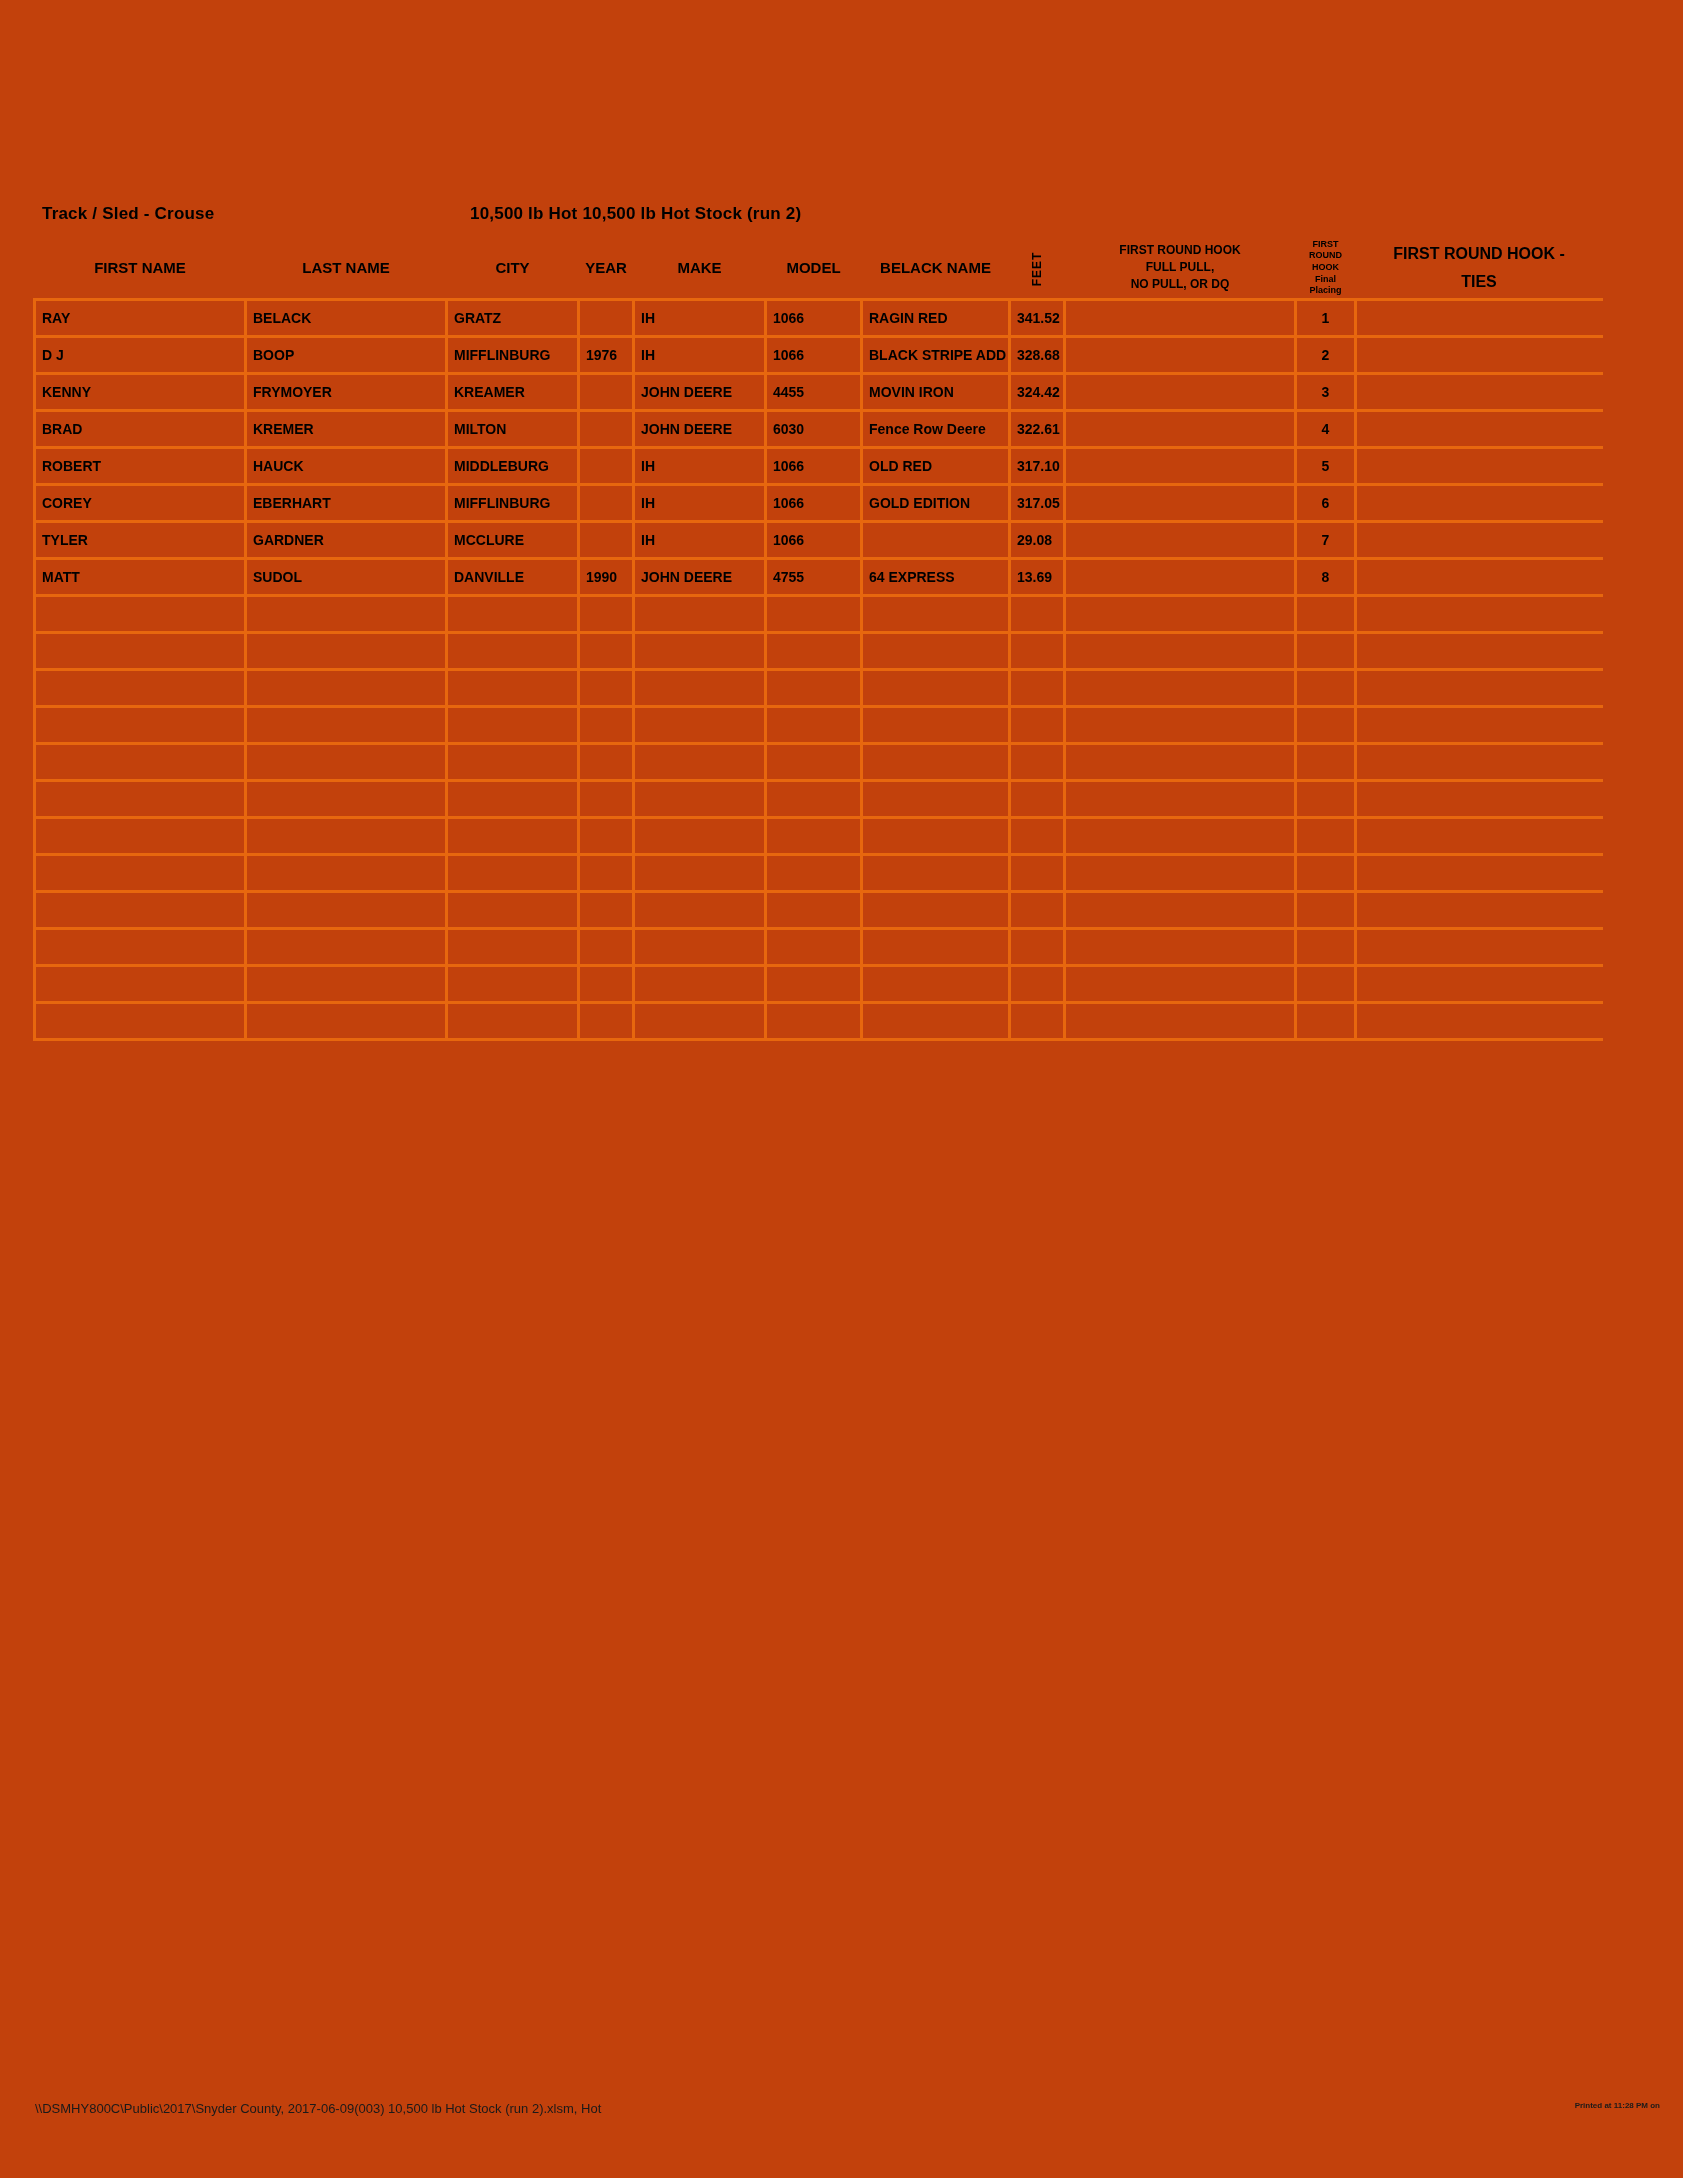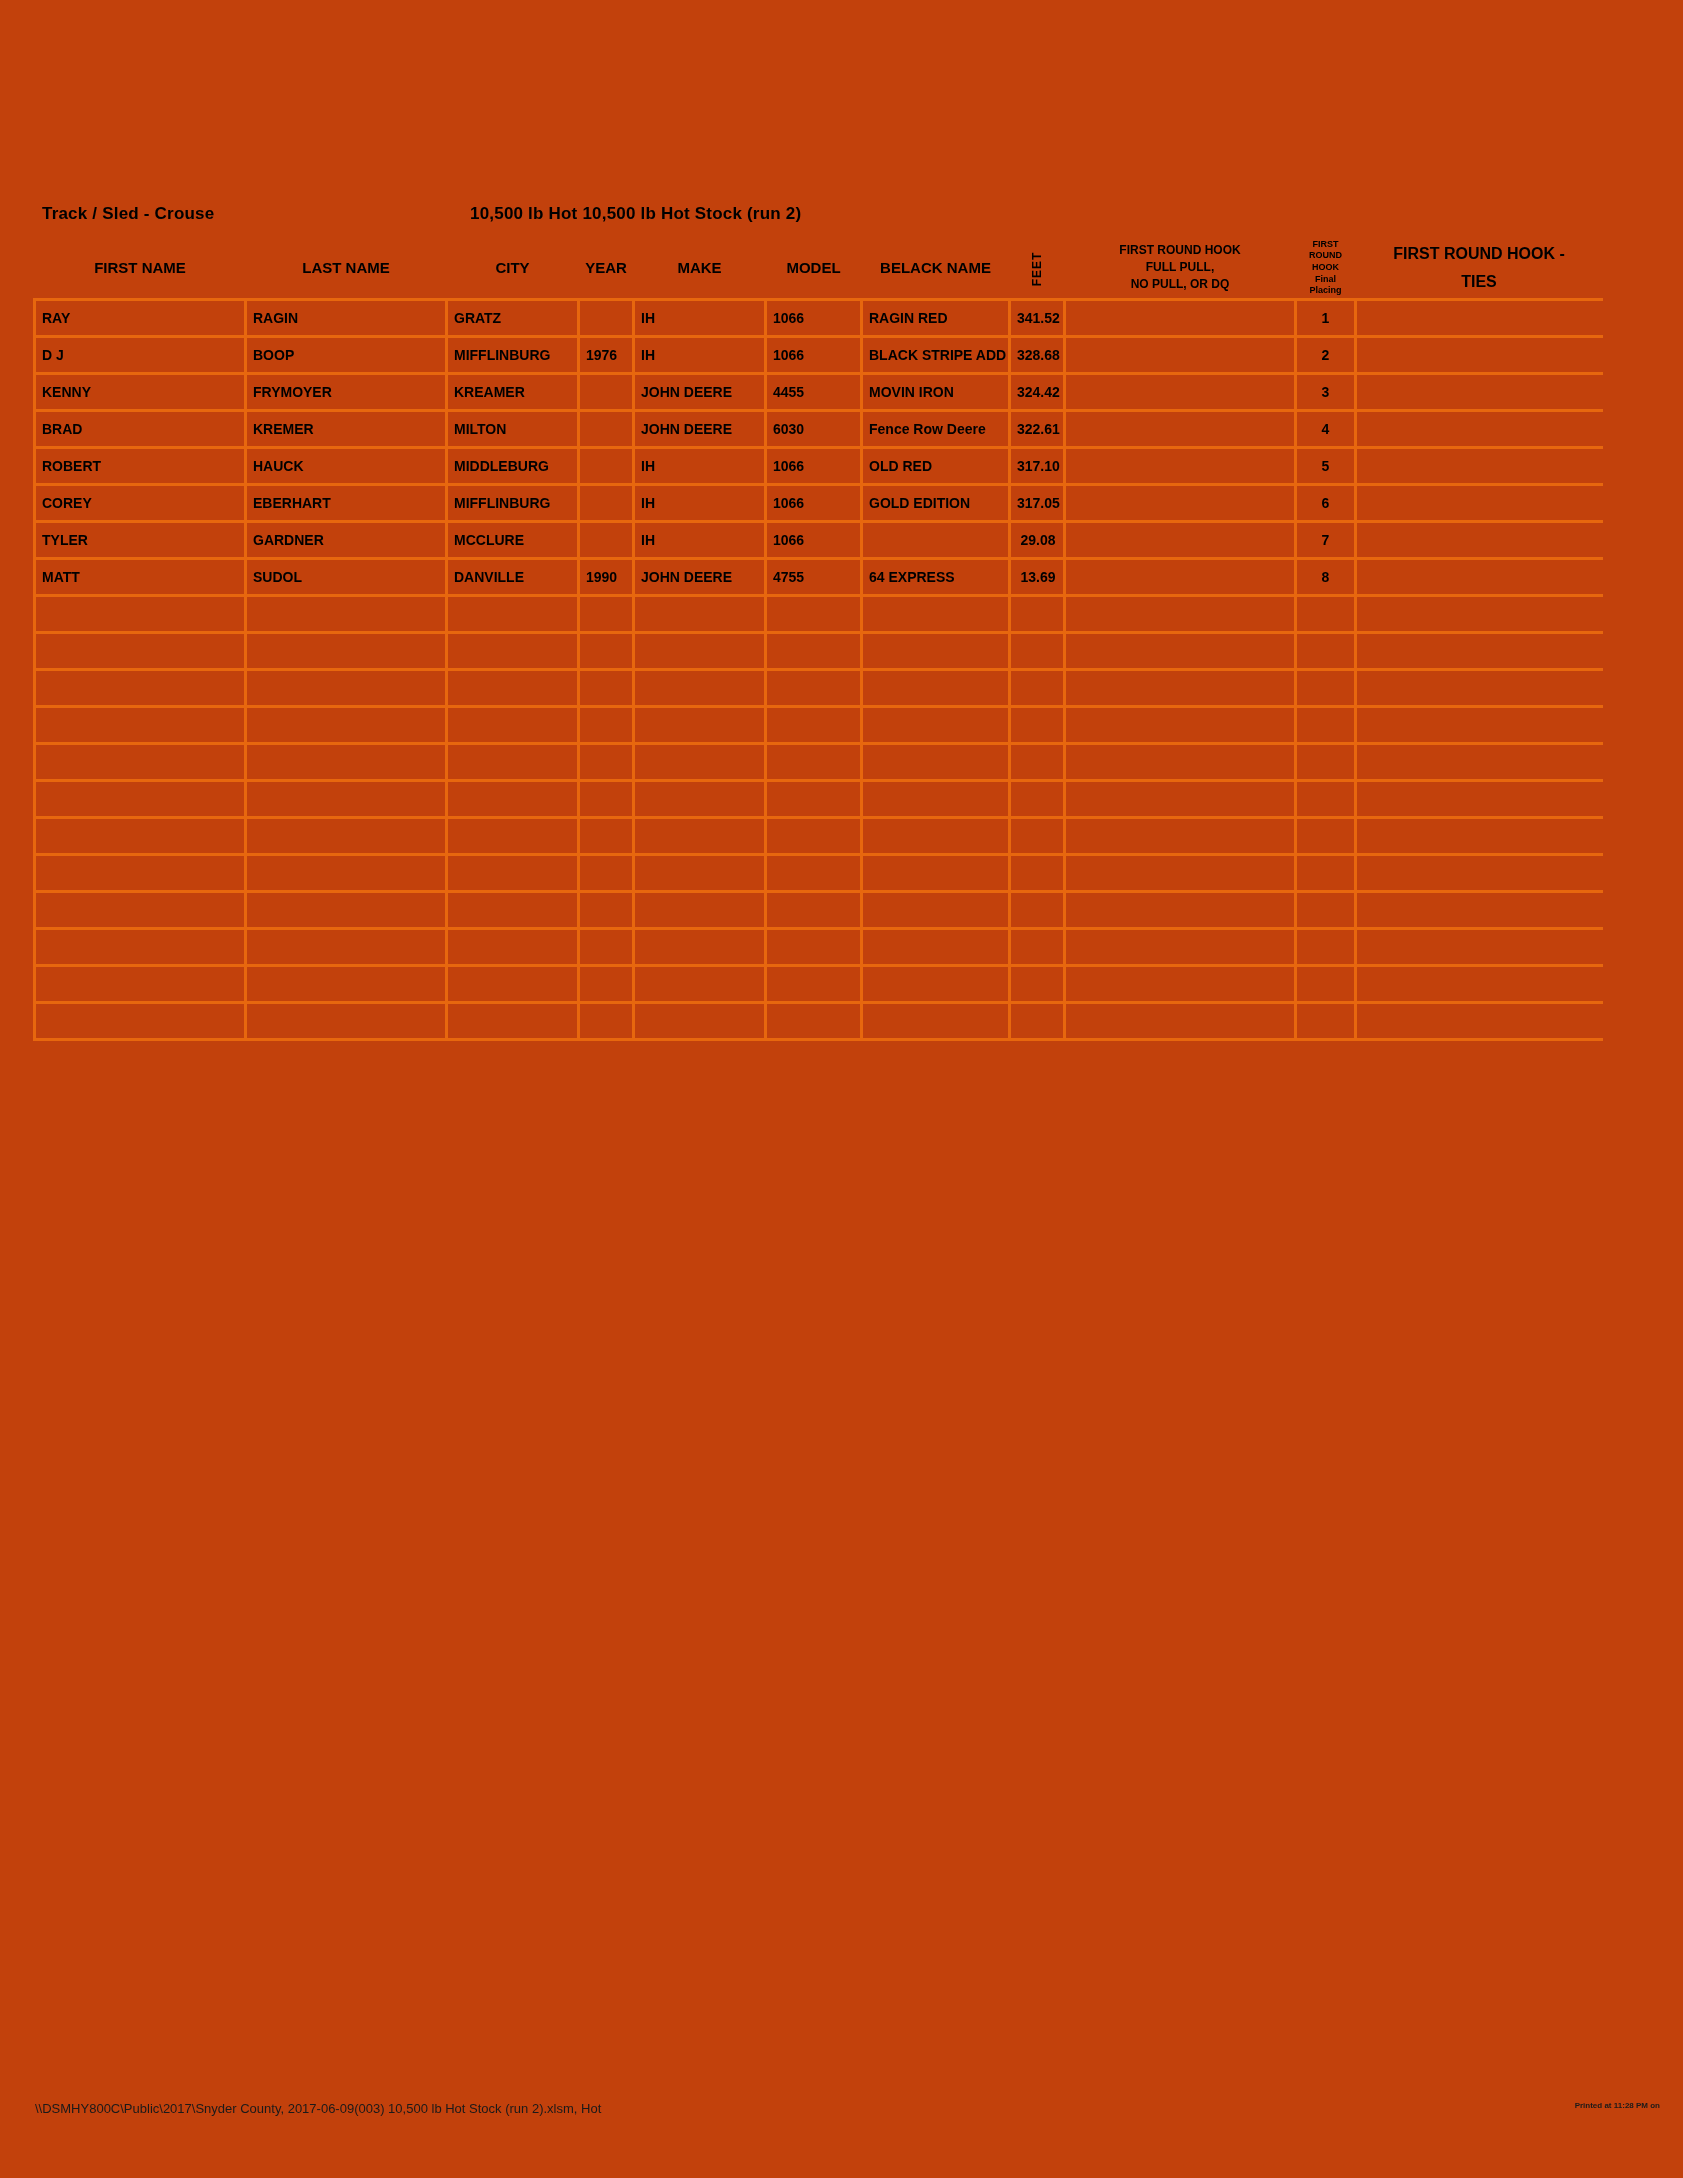--- a/index.html
+++ b/index.html
@@ -44,21 +44,21 @@
   table.sheet thead th.h-placing{font-size:9px;line-height:1.3;font-weight:700;}
   table.sheet thead th.h-ties{font-size:16px;line-height:1.75;}
   table.sheet tbody td{
     border:3px solid var(--grid);
     height:37px;
     font-size:14px;font-weight:700;
     padding:0 2px 0 6px;
     vertical-align:middle;text-align:left;
     white-space:nowrap;overflow:visible;
   }
-  table.sheet tbody td.num{text-align:center;padding-right:4px;}
+  table.sheet tbody td.num{text-align:left;padding-right:4px;}
   table.sheet tbody td.ctr{text-align:center;padding-left:2px;}
   table.sheet tbody td.no-right{border-right:none;}
   .footer-left{
     position:absolute;left:35px;top:2101px;
     font-size:13px;font-weight:400;color:#1a1a1a;white-space:nowrap;
   }
   .footer-right{
     position:absolute;right:23px;top:2101px;
     font-size:8px;font-weight:700;color:#1a1a1a;white-space:nowrap;
   }
@@ -98,21 +98,21 @@
           <span class="vert">FEET</span>
         </th>
         <th class="h-result">FIRST ROUND HOOK<br>FULL PULL,<br>NO PULL, OR DQ</th>
         <th class="h-placing">FIRST<br>ROUND<br>HOOK<br>Final<br>Placing</th>
         <th class="h-ties">FIRST ROUND HOOK -<br>TIES</th>
       </tr>
     </thead>
     <tbody id="sheet-body">
         <tr>
           <td>RAY</td>
-          <td>RAGIN</td>
+          <td>BELACK</td>
           <td>GRATZ</td>
           <td></td>
           <td>IH</td>
           <td>1066</td>
           <td>RAGIN RED</td>
           <td class="num">341.52</td>
           <td></td>
           <td class="ctr">1</td>
           <td class="no-right"></td>
         </tr>

